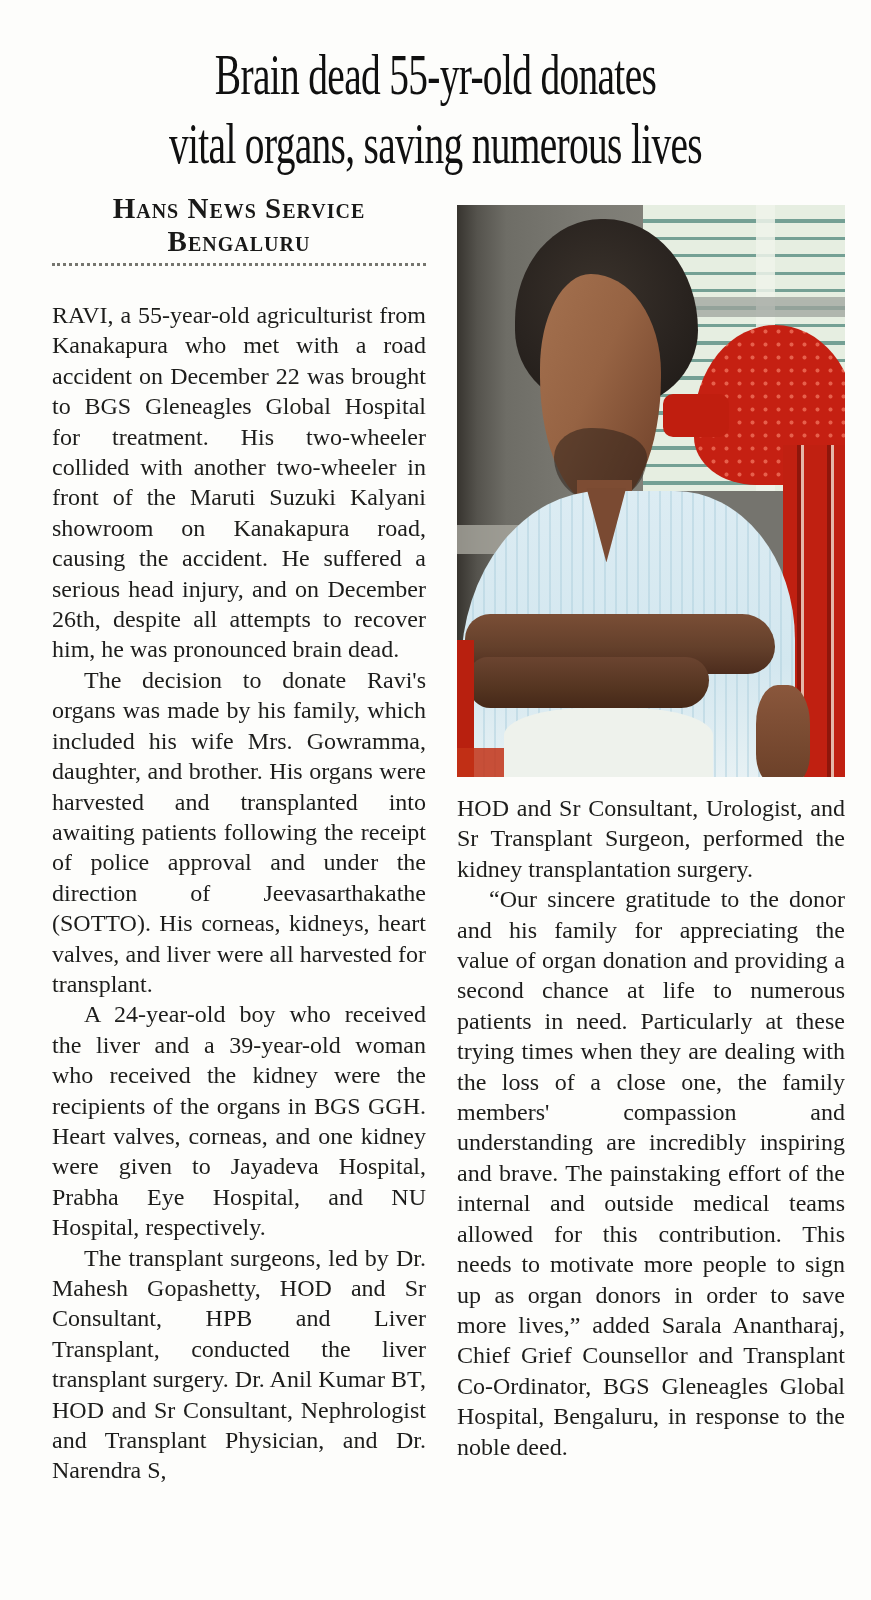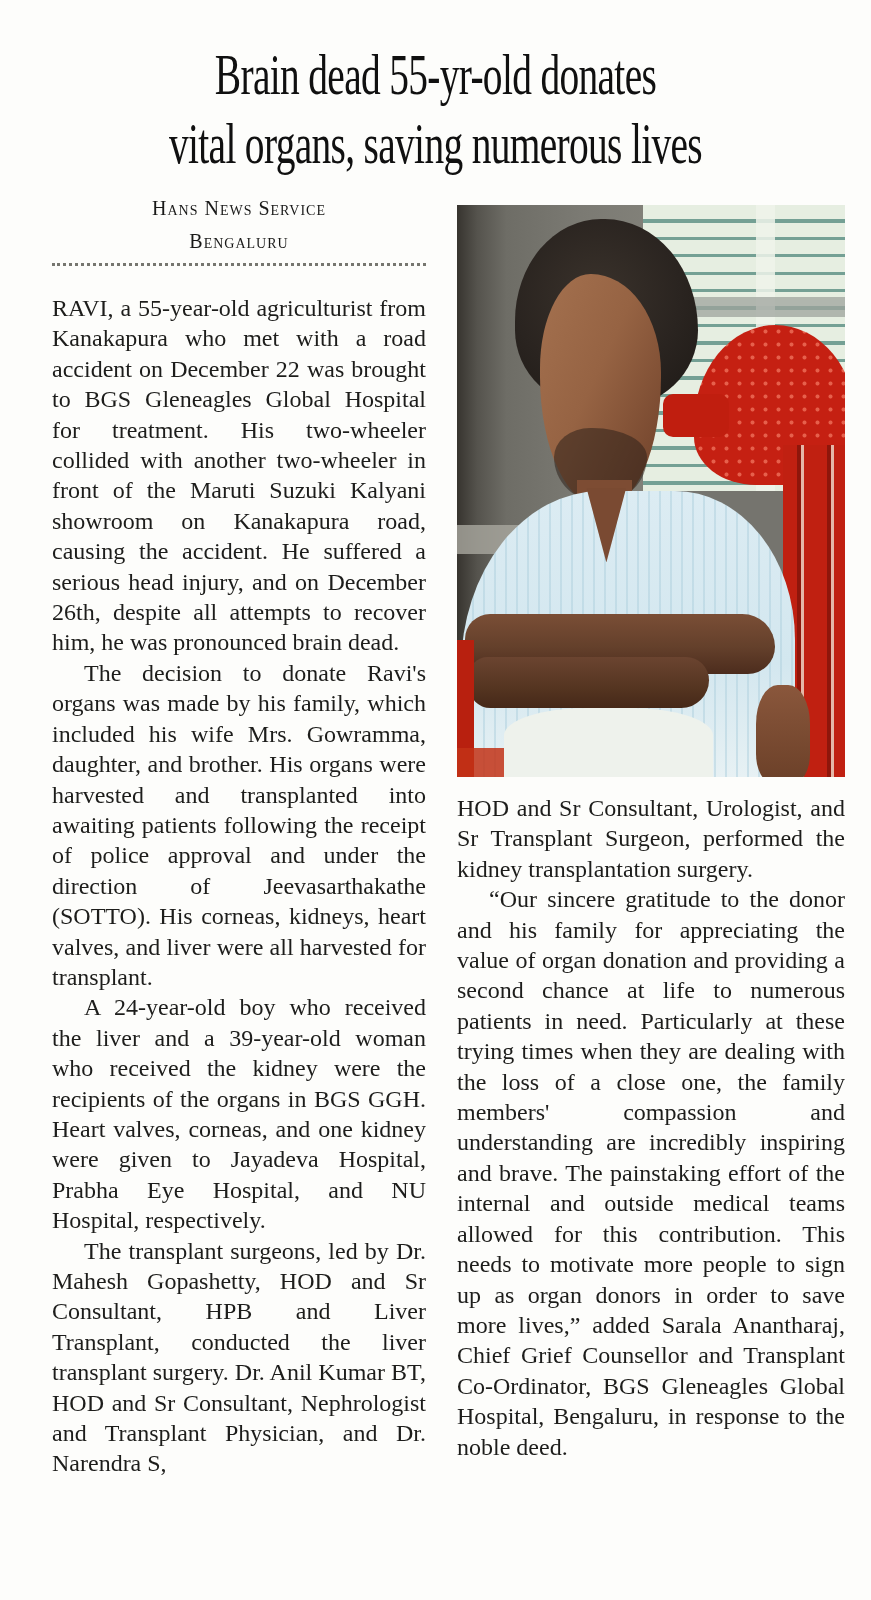--- a/index.html
+++ b/index.html
@@ -17,26 +17,26 @@
     position:absolute;top:40px;left:0;width:100%;
     text-align:center;font-size:58px;line-height:69px;
     font-weight:500;color:#101010;margin:0;
   }
   .hl-line{display:block;white-space:nowrap;transform:scaleX(0.68);letter-spacing:-1px;}
   
   .col-left{position:absolute;left:52px;top:192px;width:374px;}
   .col-right{position:absolute;left:457px;top:205px;width:388px;}
   
   .byline{
-    text-align:center;font-weight:normal;font-variant:small-caps;
-    font-size:20px;line-height:33px;letter-spacing:1px;color:#191918;
+    text-align:center;font-weight:bold;font-variant:small-caps;
+    font-size:29px;line-height:33px;letter-spacing:1px;color:#191918;
   }
   .byline-rule{border-bottom:3px dotted #76766f;margin-top:5px;height:0;}
   
-  .body-text{margin-top:27px;}
+  .body-text{margin-top:34px;}
   .para{
     font-size:24px;line-height:30.4px;text-align:justify;
     margin:0;text-indent:32px;color:#1d1d1b;
   }
   .para.flush{text-indent:0;}
   
   .photo{
     position:relative;width:388px;height:572px;overflow:hidden;
     background:#75746e;margin:0 0 13px 0;
   }

